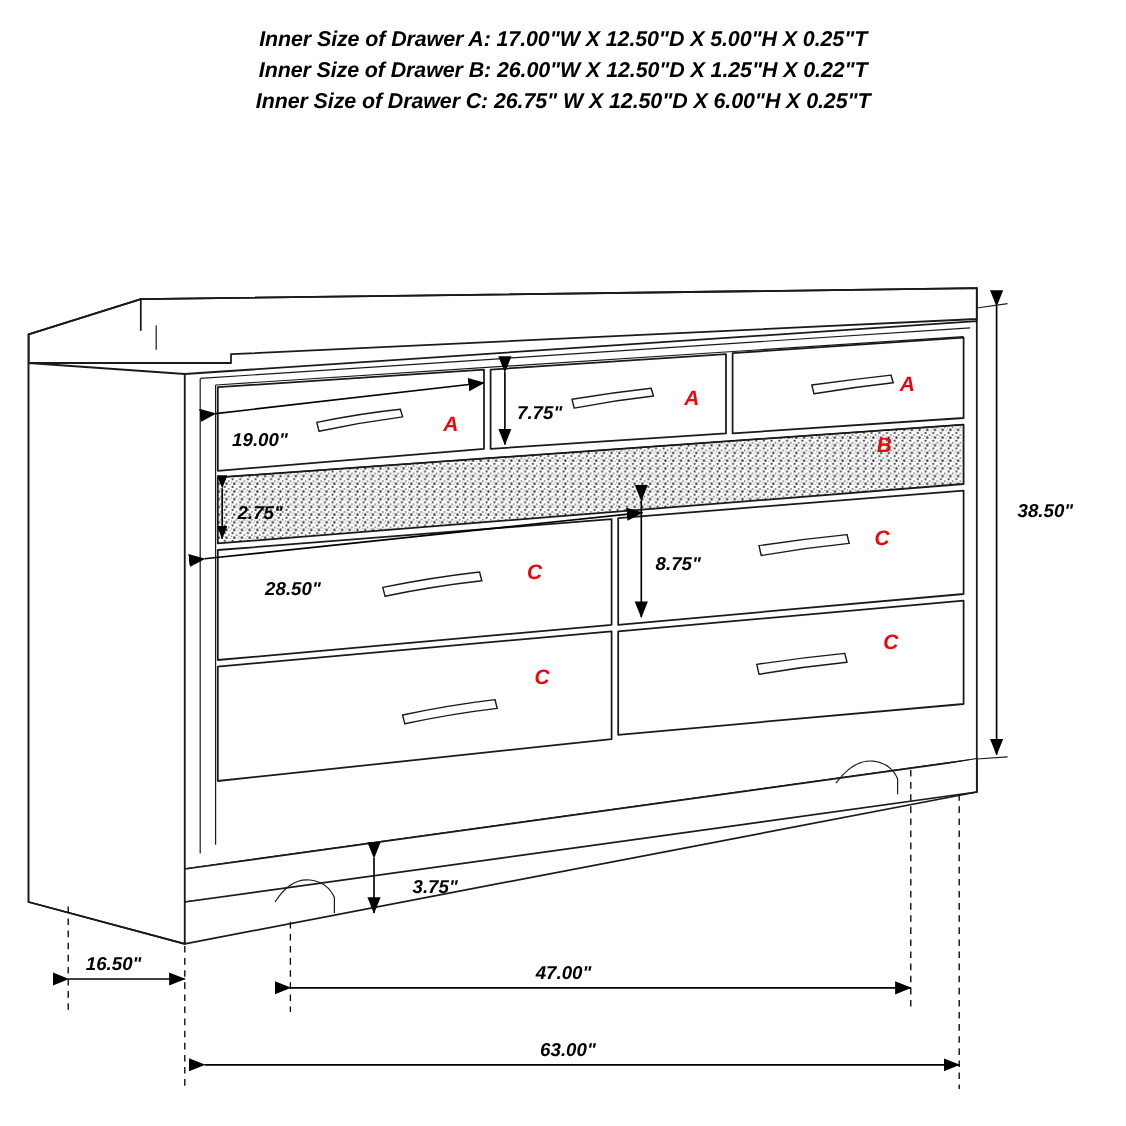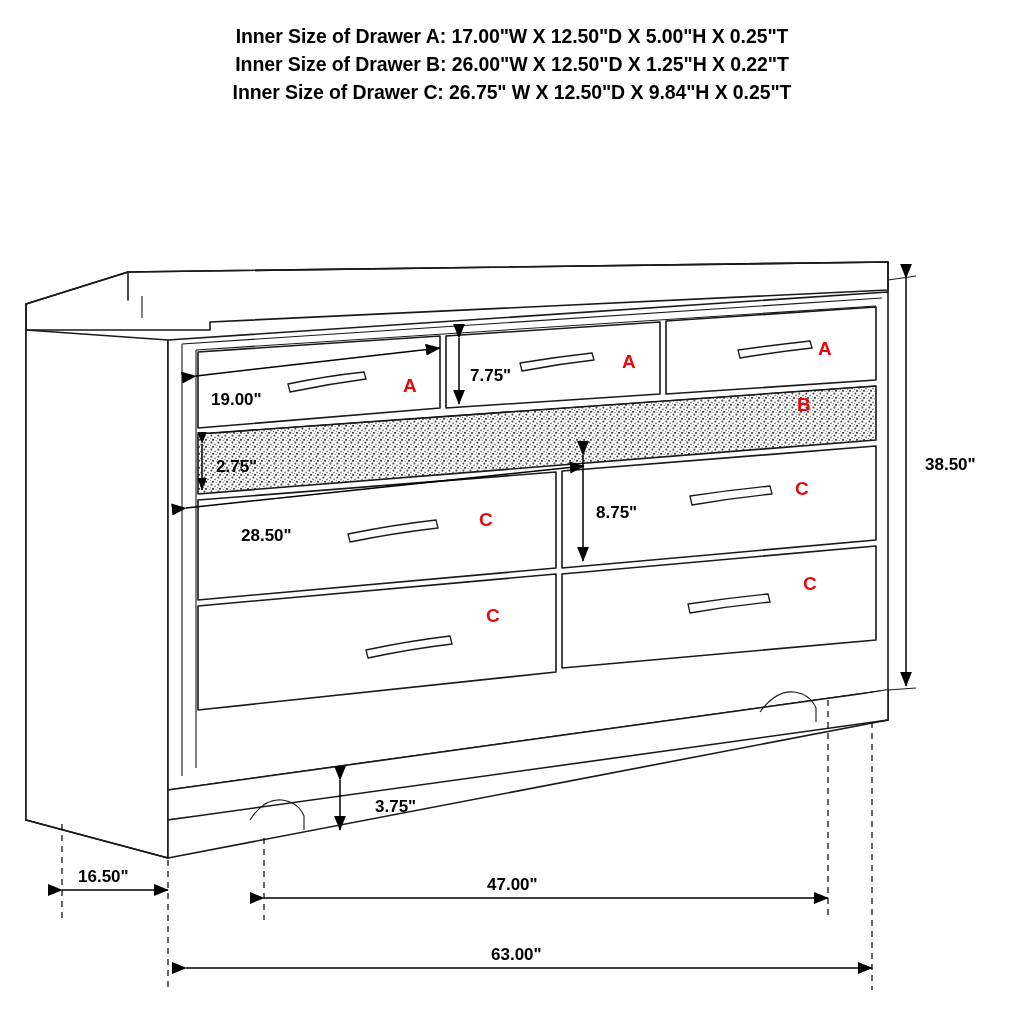--- a/index.html
+++ b/index.html
@@ -3,21 +3,21 @@
 <meta charset="utf-8">
 <style>
   html,body{margin:0;padding:0;}
   body{
     width:1024px;height:1024px;
     background:#ffffff;
     font-family:"Liberation Sans", sans-serif;
     position:relative;
     overflow:hidden;
   }
-  #stage{position:absolute;left:0;top:0;width:816px;height:1024px;}
+  #stage{position:absolute;left:0;top:0;width:816px;height:1024px;font-style:italic;}
   .spec-block{
     position:absolute;
     left:0; top:22px; width:1024px;
     text-align:center;
   }
   .spec-line{
     font-size:19.5px;
     font-weight:bold;
     color:#000;
     line-height:28px;
@@ -46,21 +46,21 @@
   .glitter{fill:url(#glit);}
 </style>
 </head>
 <body>
 
 <div id="stage">
 
   <div class="spec-block">
     <div class="spec-line">Inner Size of Drawer A: 17.00"W X 12.50"D X 5.00"H X 0.25"T</div>
     <div class="spec-line">Inner Size of Drawer B: 26.00"W X 12.50"D X 1.25"H X 0.22"T</div>
-    <div class="spec-line">Inner Size of Drawer C: 26.75" W X 12.50"D X 9.84"H X 0.25"T</div>
+    <div class="spec-line">Inner Size of Drawer C: 26.75" W X 12.50"D X 6.00"H X 0.25"T</div>
   </div>
 
   <svg width="1024" height="1024" viewBox="0 0 1024 1024">
     <defs>
       <pattern id="glit" width="7" height="7" patternUnits="userSpaceOnUse">
         <rect width="7" height="7" fill="#ffffff"></rect>
         <circle cx="1.4" cy="1.6" r="1.05" fill="#4a4a4a"></circle>
         <circle cx="5.0" cy="3.4" r="0.85" fill="#6a6a6a"></circle>
         <circle cx="3.0" cy="5.8" r="1.1" fill="#3c3c3c"></circle>
         <circle cx="6.2" cy="6.4" r="0.6" fill="#808080"></circle>

